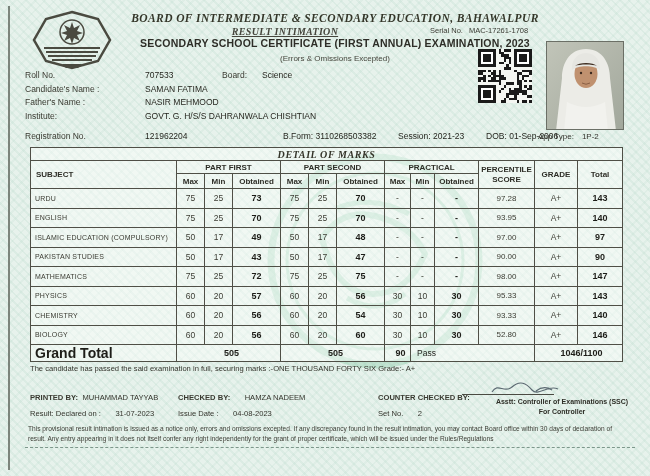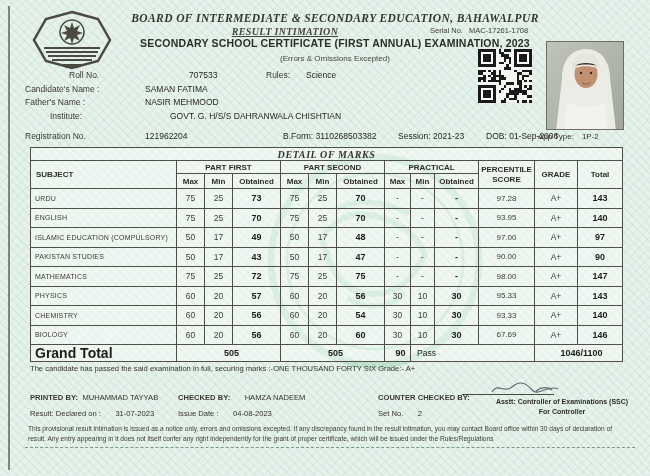--- a/index.html
+++ b/index.html
@@ -36,22 +36,22 @@
   .seal { left:28px; top:10px; width:88px; height:60px; }
   .qr { left:478px; top:47px; width:54px; height:58px; }
   .photo { left:546px; top:41px; width:78px; height:89px; border:1px solid #6b6f66;
     background:#b6b9ae; overflow:hidden; }
   .apptype { left:538px; top:132px; font-size:8px; color:#33332c; }
   .apptype .val { margin-left:8px; }
 
   
   .info-label { font-size:8.5px; color:#3a3a31; }
   .info-value { font-size:8.5px; color:#26261f; }
-  .r-roll   { top:70px;margin-left:44px; }  .r-name { top:84px; } .r-father { top:97px; }
-  .r-inst   { top:111px;margin-left:25px; } .r-reg  { top:131px; }
+  .r-roll   { top:70px; }  .r-name { top:84px; } .r-father { top:97px; }
+  .r-inst   { top:111px; } .r-reg  { top:131px; }
   .lx { left:25px; } .vx { left:145px; }
 
   
   .marks-wrap { left:30px; top:147px; width:592px; }
   table { border-collapse:collapse; table-layout:fixed; width:592px;
     background:rgba(253,255,253,.45); }
   td, th { border:1px solid #4f4f46; padding:0 2px; text-align:center;
     font-size:8.5px; color:#3c3c33; overflow:hidden; white-space:nowrap; }
   tr.caption-row td { border-bottom:1px solid #4f4f46; height:13px;
     font-family:"Liberation Serif", serif; font-style:italic; font-weight:bold;
@@ -269,21 +269,21 @@
     <path d="M35 41 q4 2.5 8 0" stroke="#8a5f44" stroke-width="1" fill="none"></path>
     <path d="M20 60 q19 10 38 0 l3 29 l-44 0 z" fill="#f2f2ee"></path>
   </svg>
 </div>
 <div class="abs apptype">
   <span>App Type:</span><span class="val">1P-2</span>
 </div>
 
 <div class="abs info-label lx r-roll">Roll No.</div>
 <div class="abs info-value vx r-roll">707533</div>
-<div class="abs info-label r-roll" style="left:222px">Rules:</div>
+<div class="abs info-label r-roll" style="left:222px">Board:</div>
 <div class="abs info-value r-roll" style="left:262px">Science</div>
 
 <div class="abs info-label lx r-name">Candidate's Name :</div>
 <div class="abs info-value vx r-name">SAMAN FATIMA</div>
 
 <div class="abs info-label lx r-father">Father's Name :</div>
 <div class="abs info-value vx r-father">NASIR MEHMOOD</div>
 
 <div class="abs info-label lx r-inst">Institute:</div>
 <div class="abs info-value vx r-inst">GOVT. G. H/S/S DAHRANWALA CHISHTIAN</div>
@@ -452,21 +452,21 @@
           <td class="subj">BIOLOGY</td>
           <td class="mm">60</td>
           <td class="mm">20</td>
           <td class="obt">56</td>
           <td class="mm">60</td>
           <td class="mm">20</td>
           <td class="obt">60</td>
           <td class="mm">30</td>
           <td class="mm">10</td>
           <td class="obt">30</td>
-          <td class="pct">67.69</td>
+          <td class="pct">52.80</td>
           <td class="grd">A+</td>
           <td class="tot">146</td>
         </tr>
         <tr class="grand">
           <td class="gt-label">Grand Total</td>
           <td class="gt-num" colspan="3">505</td>
           <td class="gt-num" colspan="3">505</td>
           <td class="gt-num">90</td>
           <td class="gt-pass" colspan="3">Pass</td>
           <td colspan="2">1046/1100</td>

